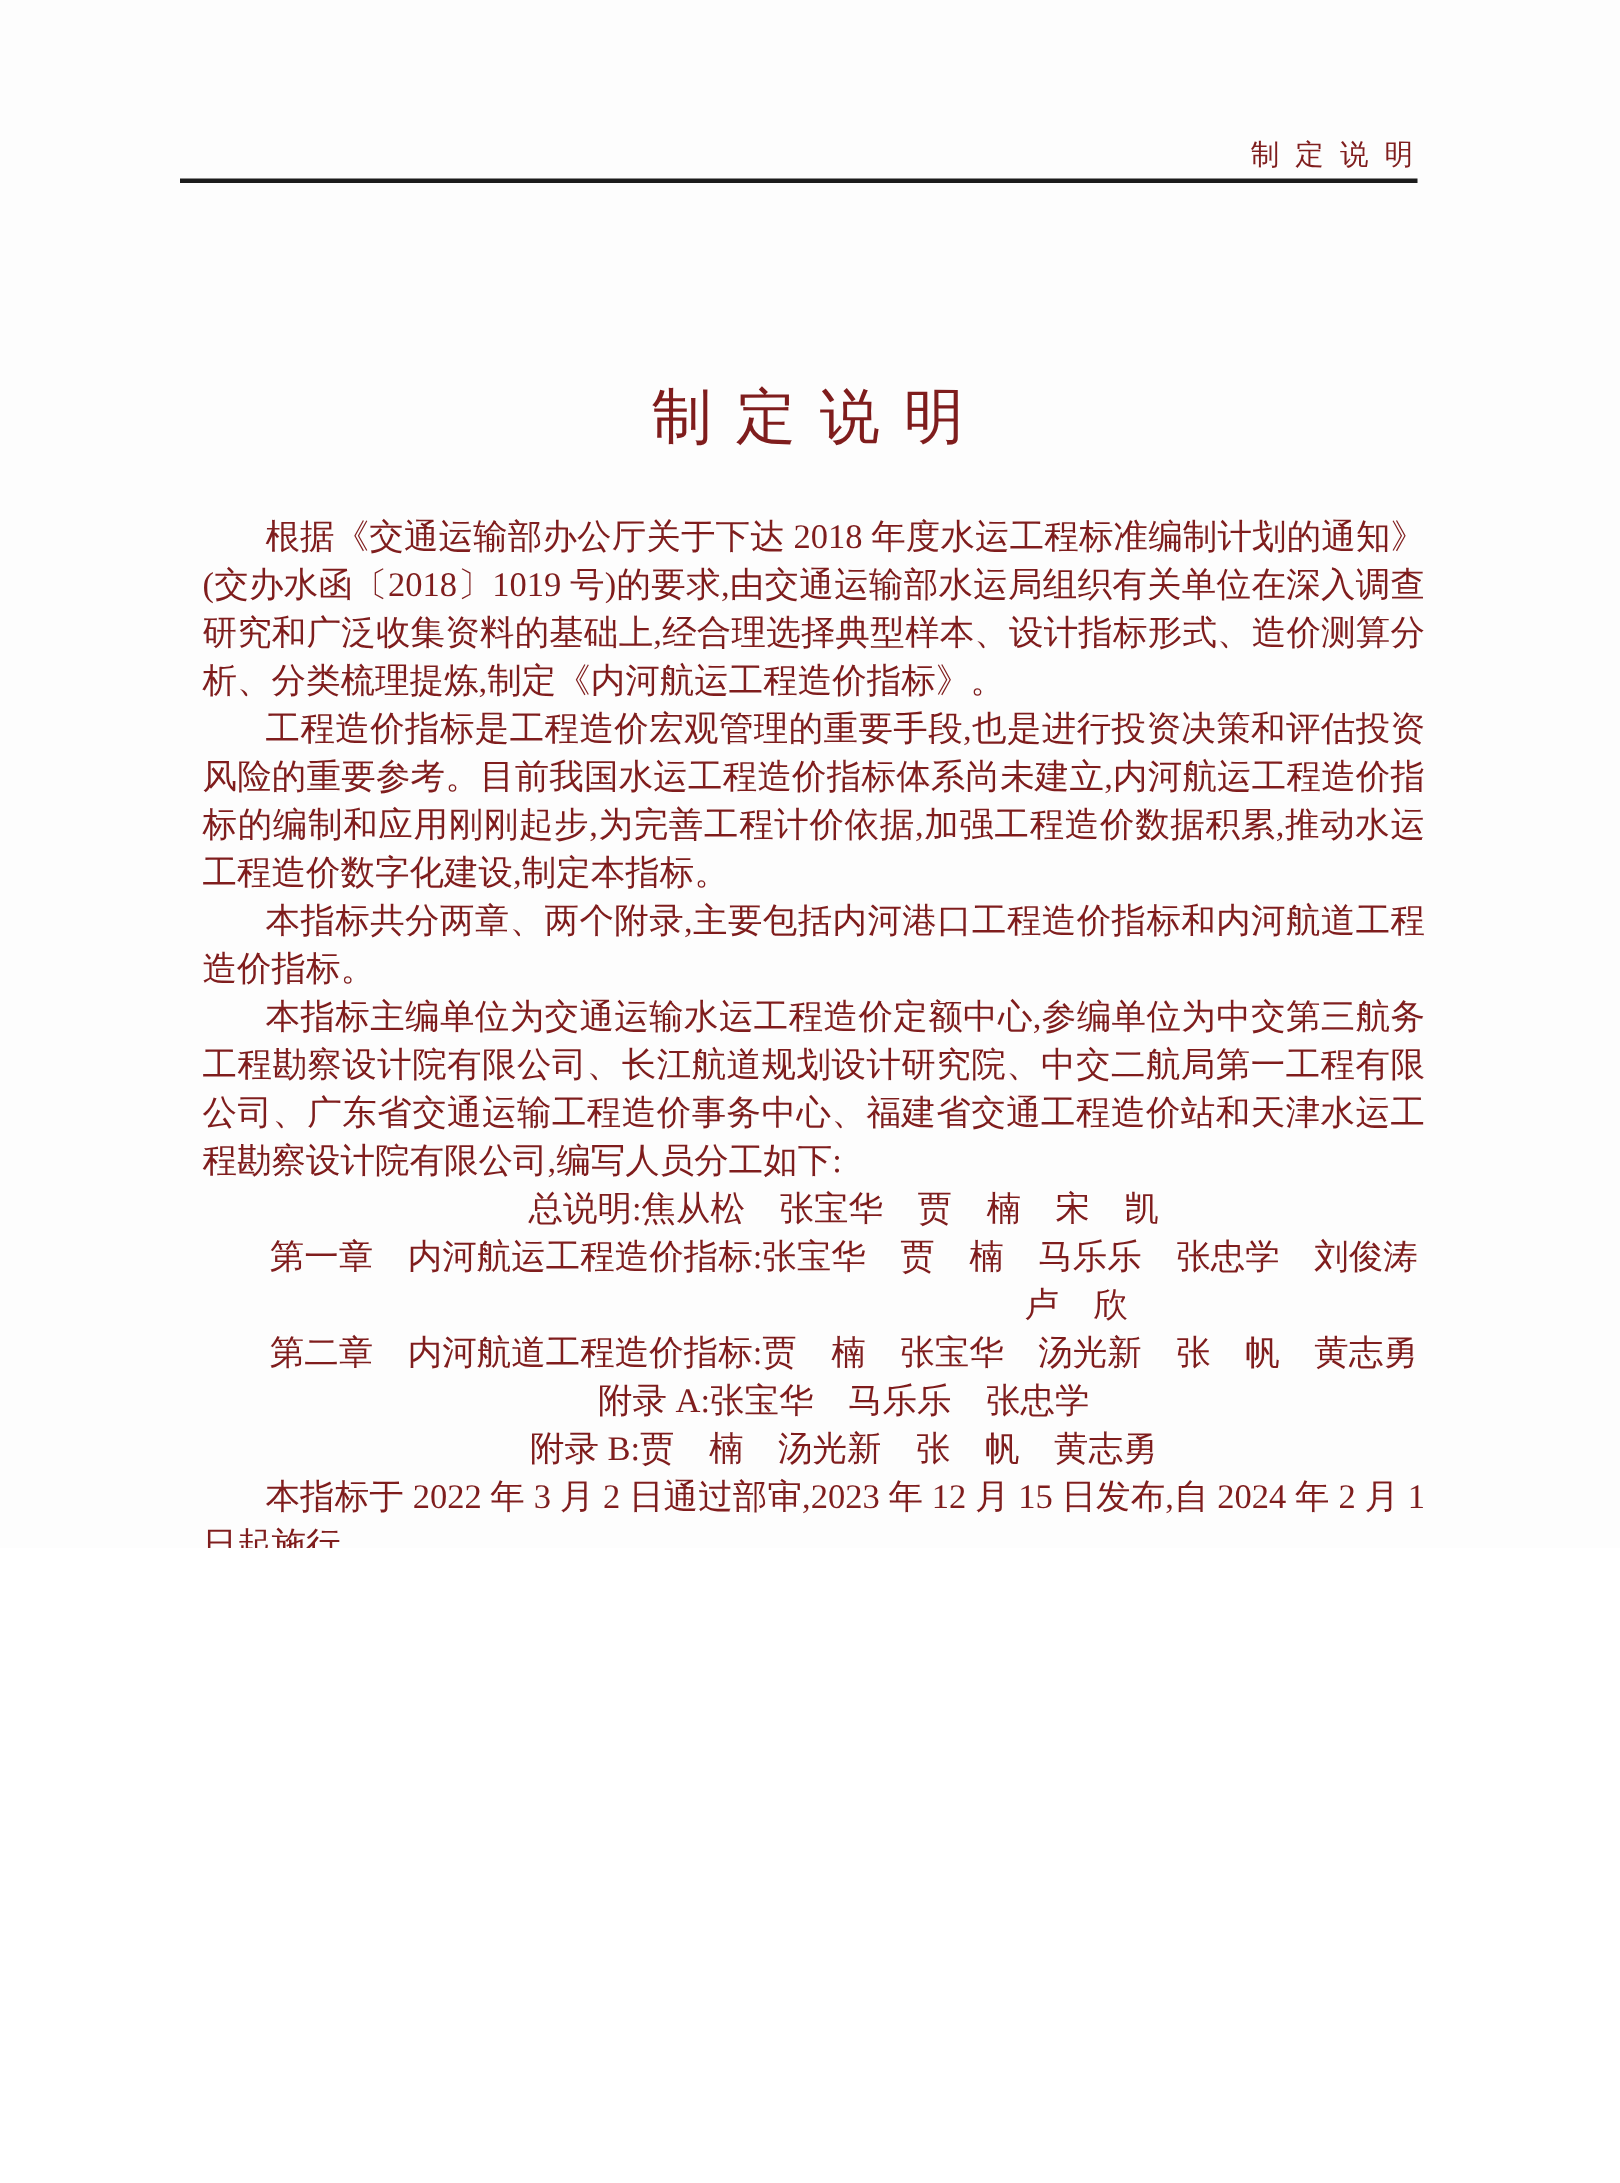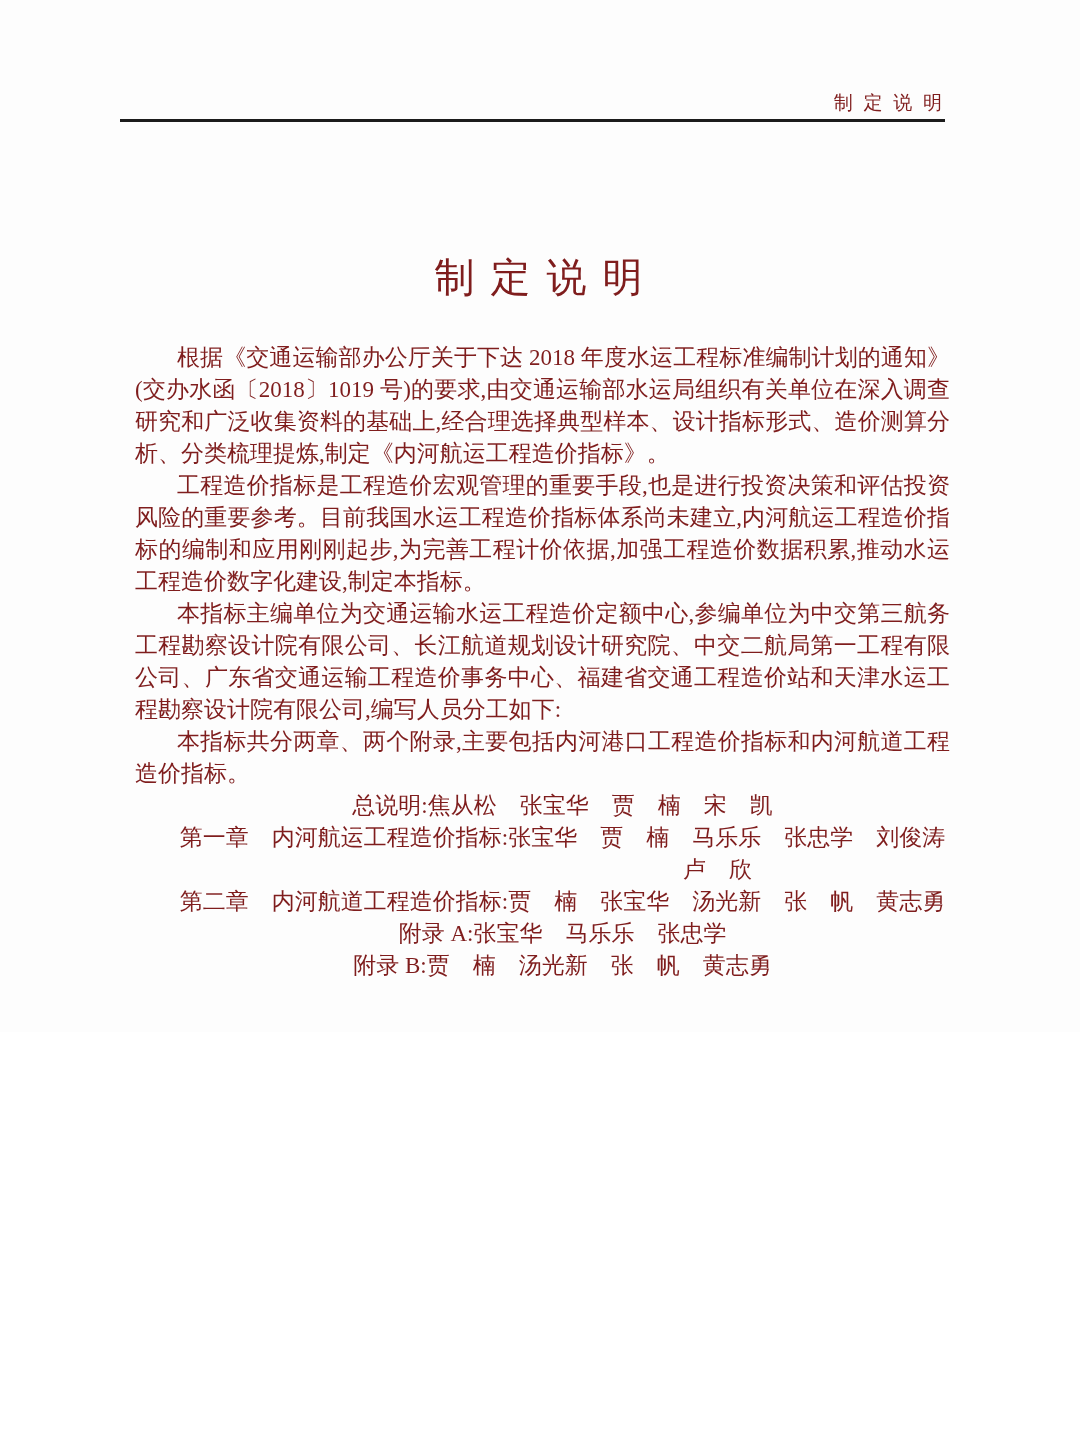--- a/index.html
+++ b/index.html
@@ -78,33 +78,34 @@
   <div class="header-rule"></div>
 
   <h1 class="doc-title">制 定 说 明</h1>
 
   <div class="doc-body">
 
     <p class="para">根据《交通运输部办公厅关于下达 2018 年度水运工程标准编制计划的通知》(交办水函〔2018〕1019 号)的要求,由交通运输部水运局组织有关单位在深入调查研究和广泛收集资料的基础上,经合理选择典型样本、设计指标形式、造价测算分析、分类梳理提炼,制定《内河航运工程造价指标》。</p>
 
     <p class="para">工程造价指标是工程造价宏观管理的重要手段,也是进行投资决策和评估投资风险的重要参考。目前我国水运工程造价指标体系尚未建立,内河航运工程造价指标的编制和应用刚刚起步,为完善工程计价依据,加强工程造价数据积累,推动水运工程造价数字化建设,制定本指标。</p>
 
+    <p class="para">本指标共分两章、两个附录,主要包括内河港口工程造价指标和内河航道工程造价指标。</p>
+
     <p class="para">本指标主编单位为交通运输水运工程造价定额中心,参编单位为中交第三航务工程勘察设计院有限公司、长江航道规划设计研究院、中交二航局第一工程有限公司、广东省交通运输工程造价事务中心、福建省交通工程造价站和天津水运工程勘察设计院有限公司,编写人员分工如下:</p>
-
-    <p class="para">本指标共分两章、两个附录,主要包括内河港口工程造价指标和内河航道工程造价指标。</p>
 
     <div class="credit-line">总说明:焦从松　张宝华　贾　楠　宋　凯</div>
 
     <div class="credit-line">第一章　内河航运工程造价指标:张宝华　贾　楠　马乐乐　张忠学　刘俊涛</div>
 
     <div class="credit-line credit-cont">卢　欣</div>
 
     <div class="credit-line">第二章　内河航道工程造价指标:贾　楠　张宝华　汤光新　张　帆　黄志勇</div>
 
     <div class="credit-line">附录 A:张宝华　马乐乐　张忠学</div>
 
     <div class="credit-line">附录 B:贾　楠　汤光新　张　帆　黄志勇</div>
 
+    <p class="para">本指标于 2022 年 3 月 2 日通过部审,2023 年 12 月 15 日发布,自 2024 年 2 月 1 日起施行。</p>
 
 
   </div>
 
 </div>
 
 </body></html>

